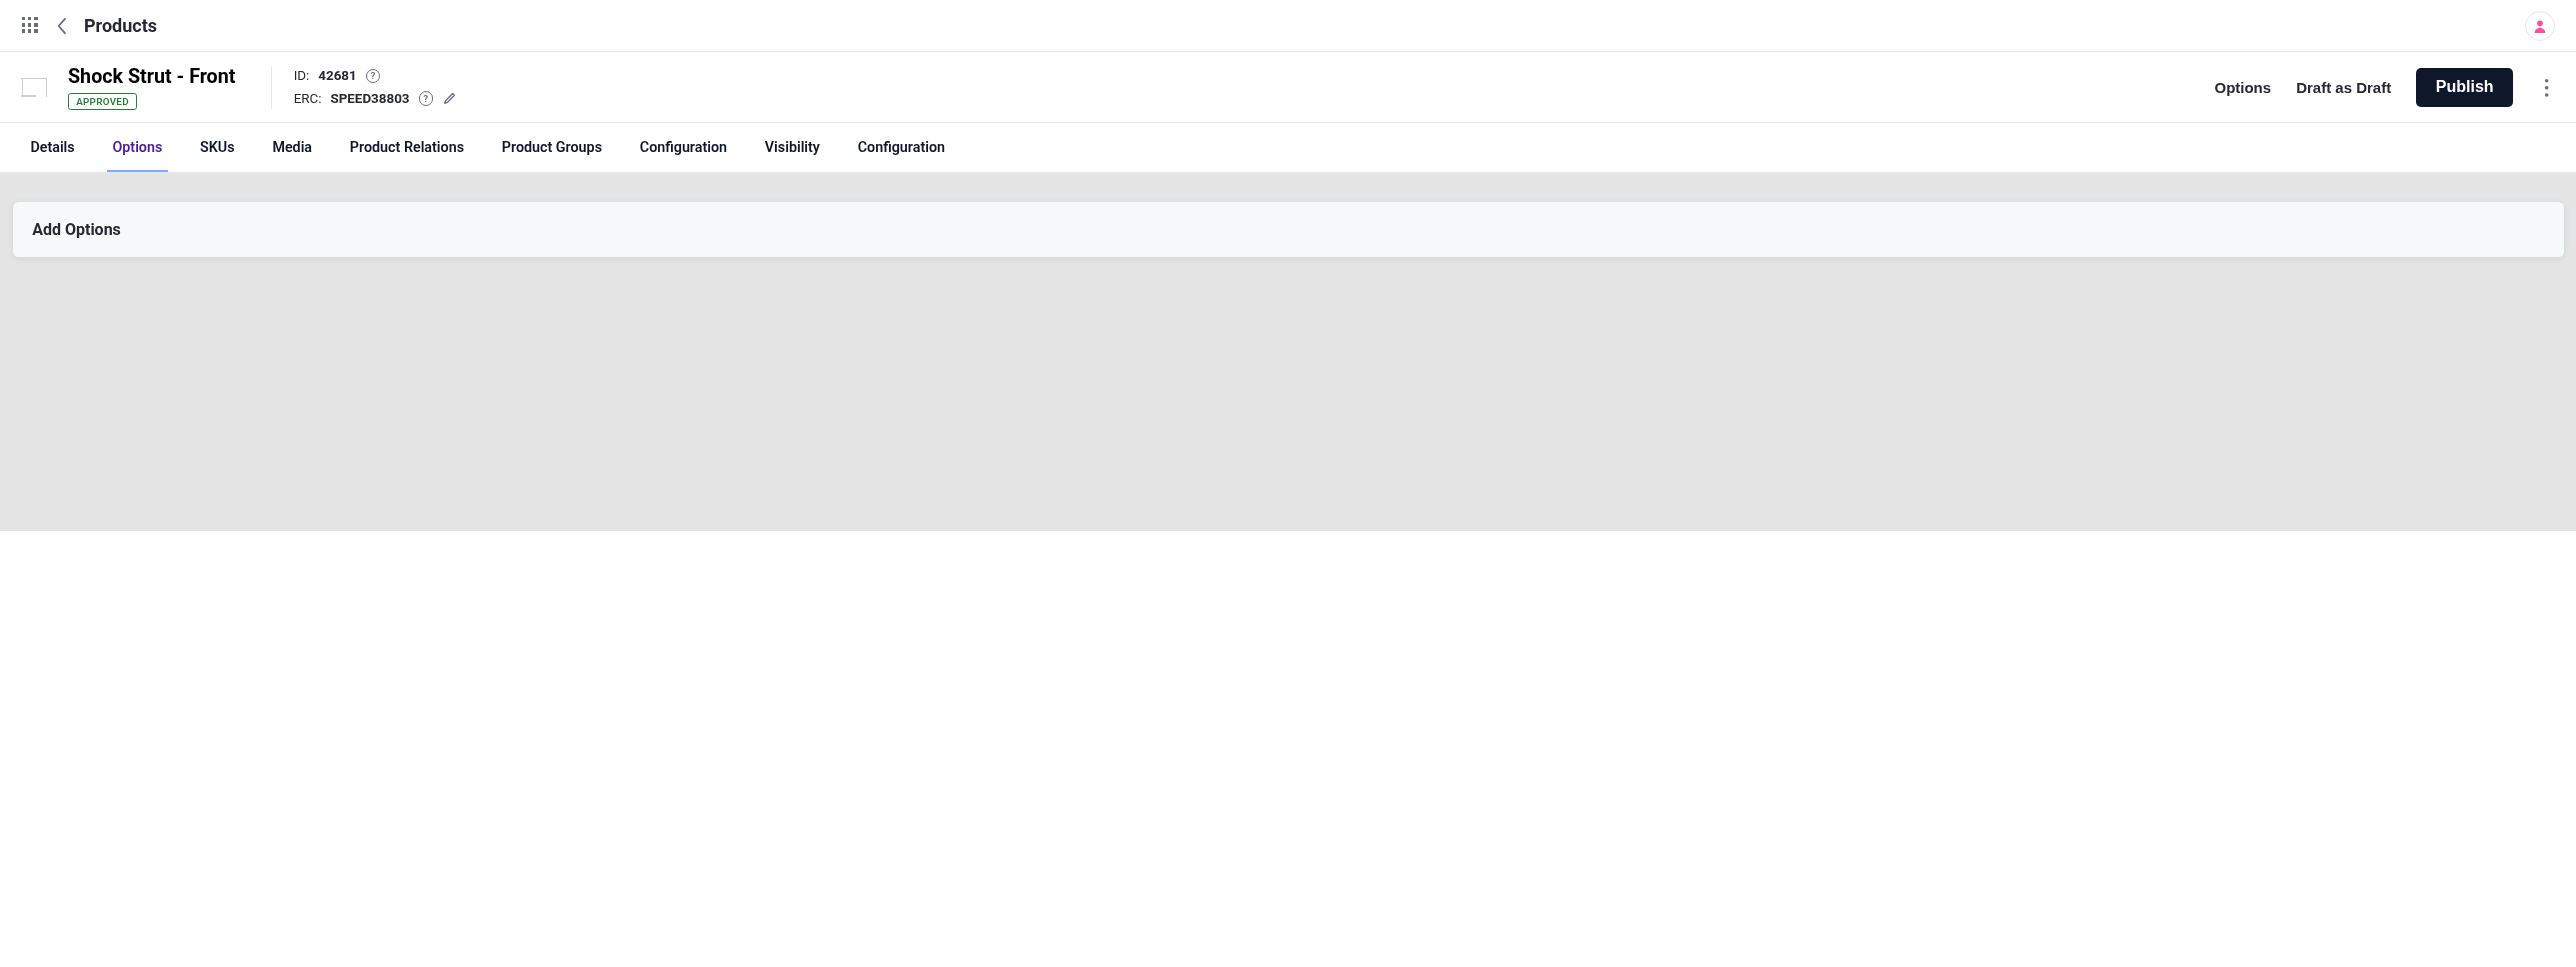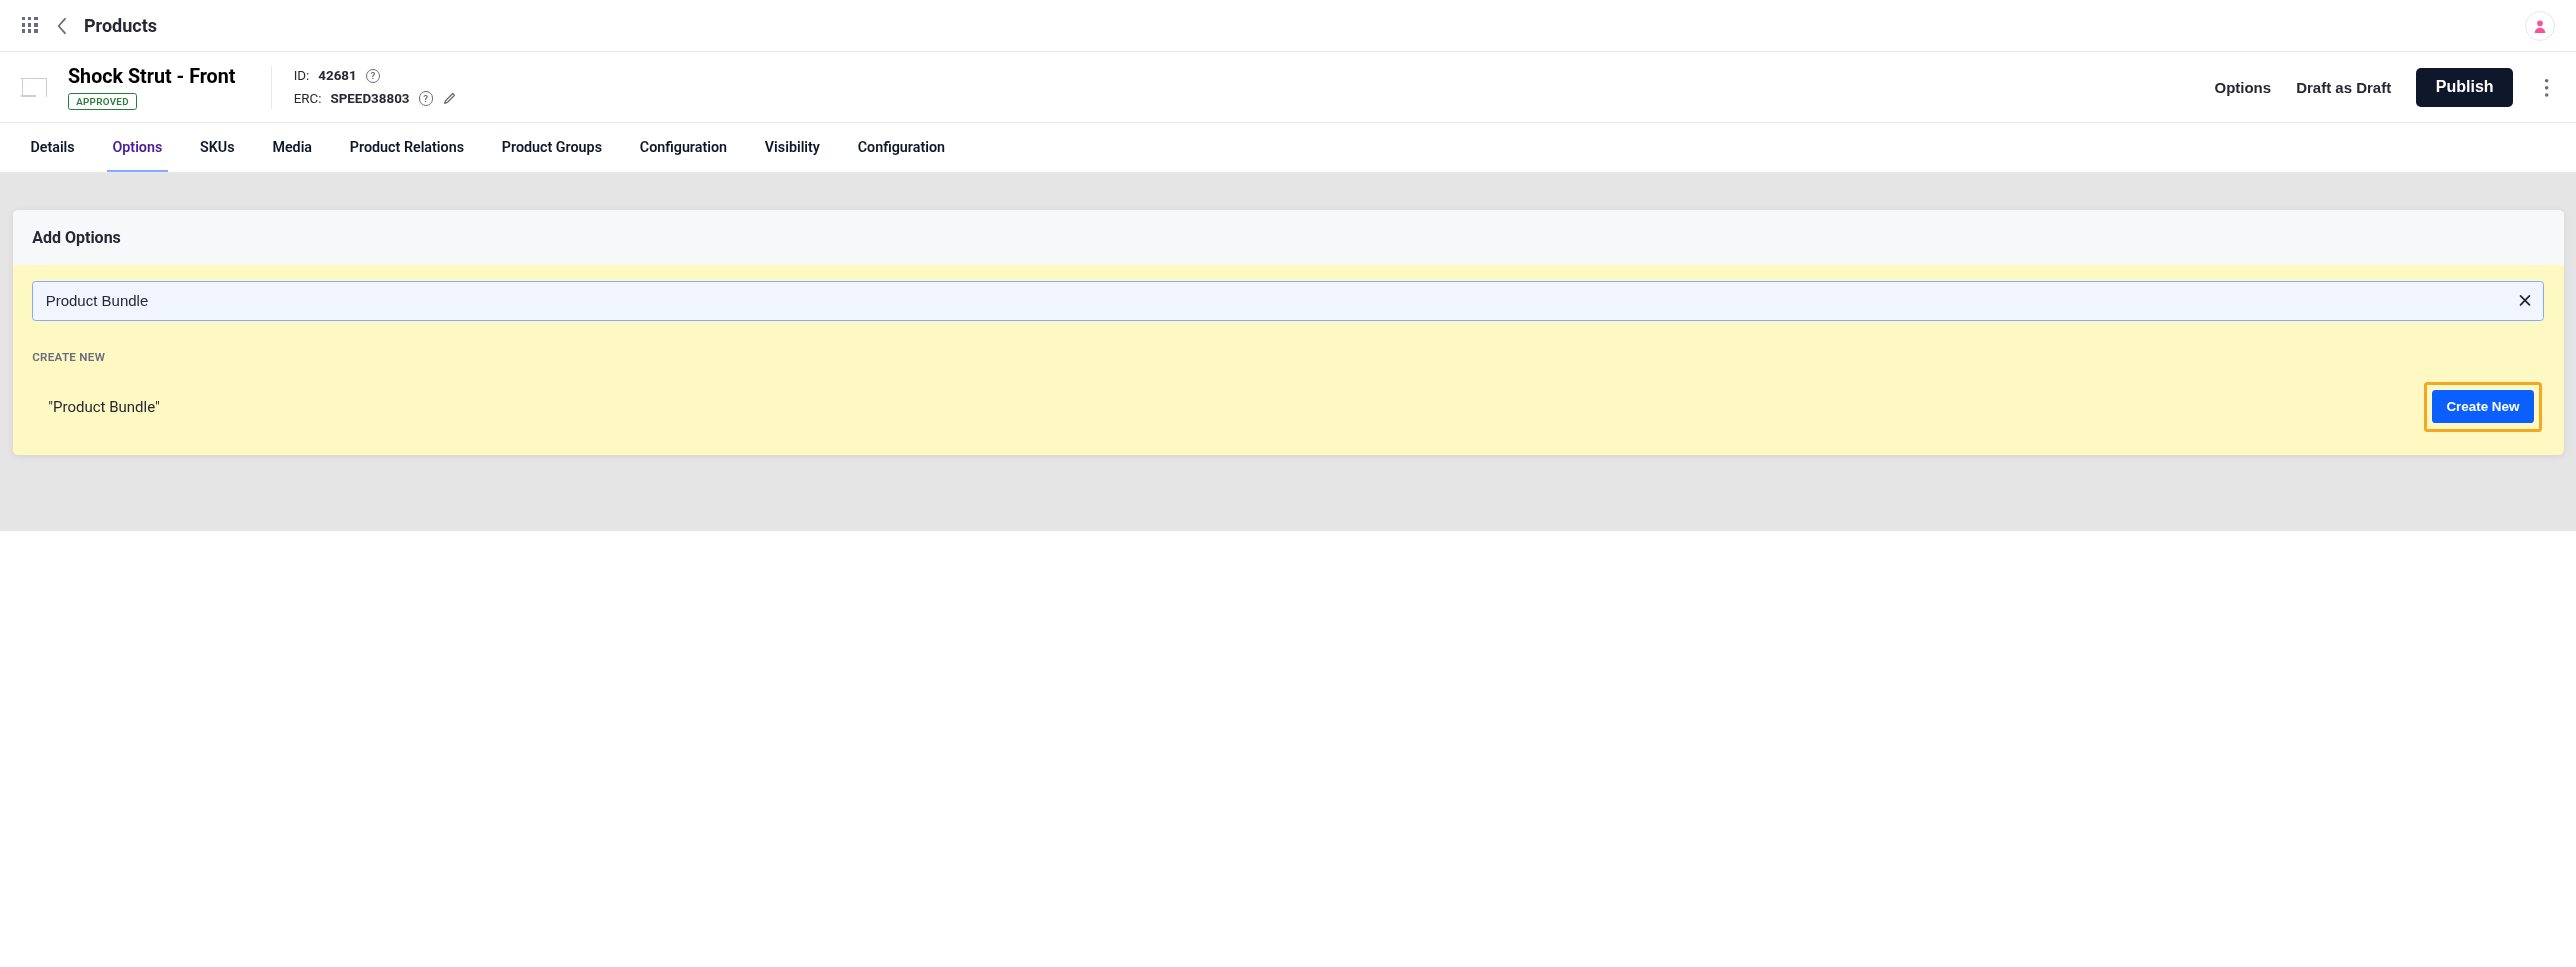--- a/index.html
+++ b/index.html
@@ -45,21 +45,21 @@
   .primary-btn { background: #0f172a; color: #fff; font-size: 16px; font-weight: 600; padding: 10.7px 19.7px; border-radius: 5px; border: none; cursor: pointer; }
   .kebab { cursor: pointer; color: #6b6c7e; display: flex; align-items: center; padding: 3.6px 5.4px; }
 
   
   .tabs { display: flex; gap: 27px; padding: 0 25px; border-bottom: 0.9px solid #e7e7ed; background: #fff; }
   .tab { padding: 16px 5.4px 14.3px 5.4px; font-size: 14.3px; font-weight: 600; color: #0f172a; cursor: pointer; border-bottom: 2.7px solid transparent; }
   .tab.active { color: #4c1d95; border-bottom-color: #80acff; }
 
   
   .workspace { background: #e5e5e5; padding: 29px 12.5px 36px 12.5px; min-height: 358px; }
-  .panel { background: #fef9c3; border-radius: 5.4px; box-shadow: 0 1.8px 7.2px rgba(0,0,0,.08); max-width: 100%; margin: 8px auto; overflow: hidden; }
+  .panel { background: #bef264; border-radius: 5.4px; box-shadow: 0 1.8px 7.2px rgba(0,0,0,.08); max-width: 100%; margin: 0 auto; overflow: hidden; }
   .panel-header { background: #f7f8f9; padding: 18px 19.7px; font-size: 16px; font-weight: 700; color: #272833; }
   .panel-body { padding: 16px 19.7px 3.6px 19.7px; }
 
   .search-wrap { position: relative; }
   .search-input {
     width: 100%; padding: 10.7px 39px 10.7px 12.5px; font-size: 15px;
     border: 0.9px solid #80acff; background: #f0f5ff; border-radius: 3.6px; outline: none; color: #272833;
   }
   .clear-btn { position: absolute; right: 7.2px; top: 50%; transform: translateY(-50%); cursor: pointer; color: #272833; background: none; border: none; padding: 3.6px; }
 
@@ -154,36 +154,15 @@
     <div class="tab">Product Relations</div>
     <div class="tab">Product Groups</div>
     <div class="tab">Configuration</div>
     <div class="tab">Visibility</div>
     <div class="tab">Configuration</div>
   </div>
 
 <div class="workspace">
   <div class="panel">
     <div class="panel-header">Add Options</div>
-    <div class="panel-body">
-
-      <div class="search-wrap">
-        <input class="search-input" type="text" value="Product Bundle" style="">
-        <button class="clear-btn">
-          <svg width="16" height="16" viewBox="0 0 18 18">
-              <path d="M4 4l10 10M14 4L4 14" stroke="#272833" stroke-width="2" stroke-linecap="round"></path>
-            </svg>
-        </button>
-      </div>
-
-      <div class="section-label">CREATE NEW</div>
-
-      <div class="result-row">
-        <div class="result-text">"Product Bundle"</div>
-        <div class="highlight-box">
-          <button class="create-btn">Create New</button>
-        </div>
-      </div>
-
-    </div>
   </div>
 </div>
 
 
 </body></html>

